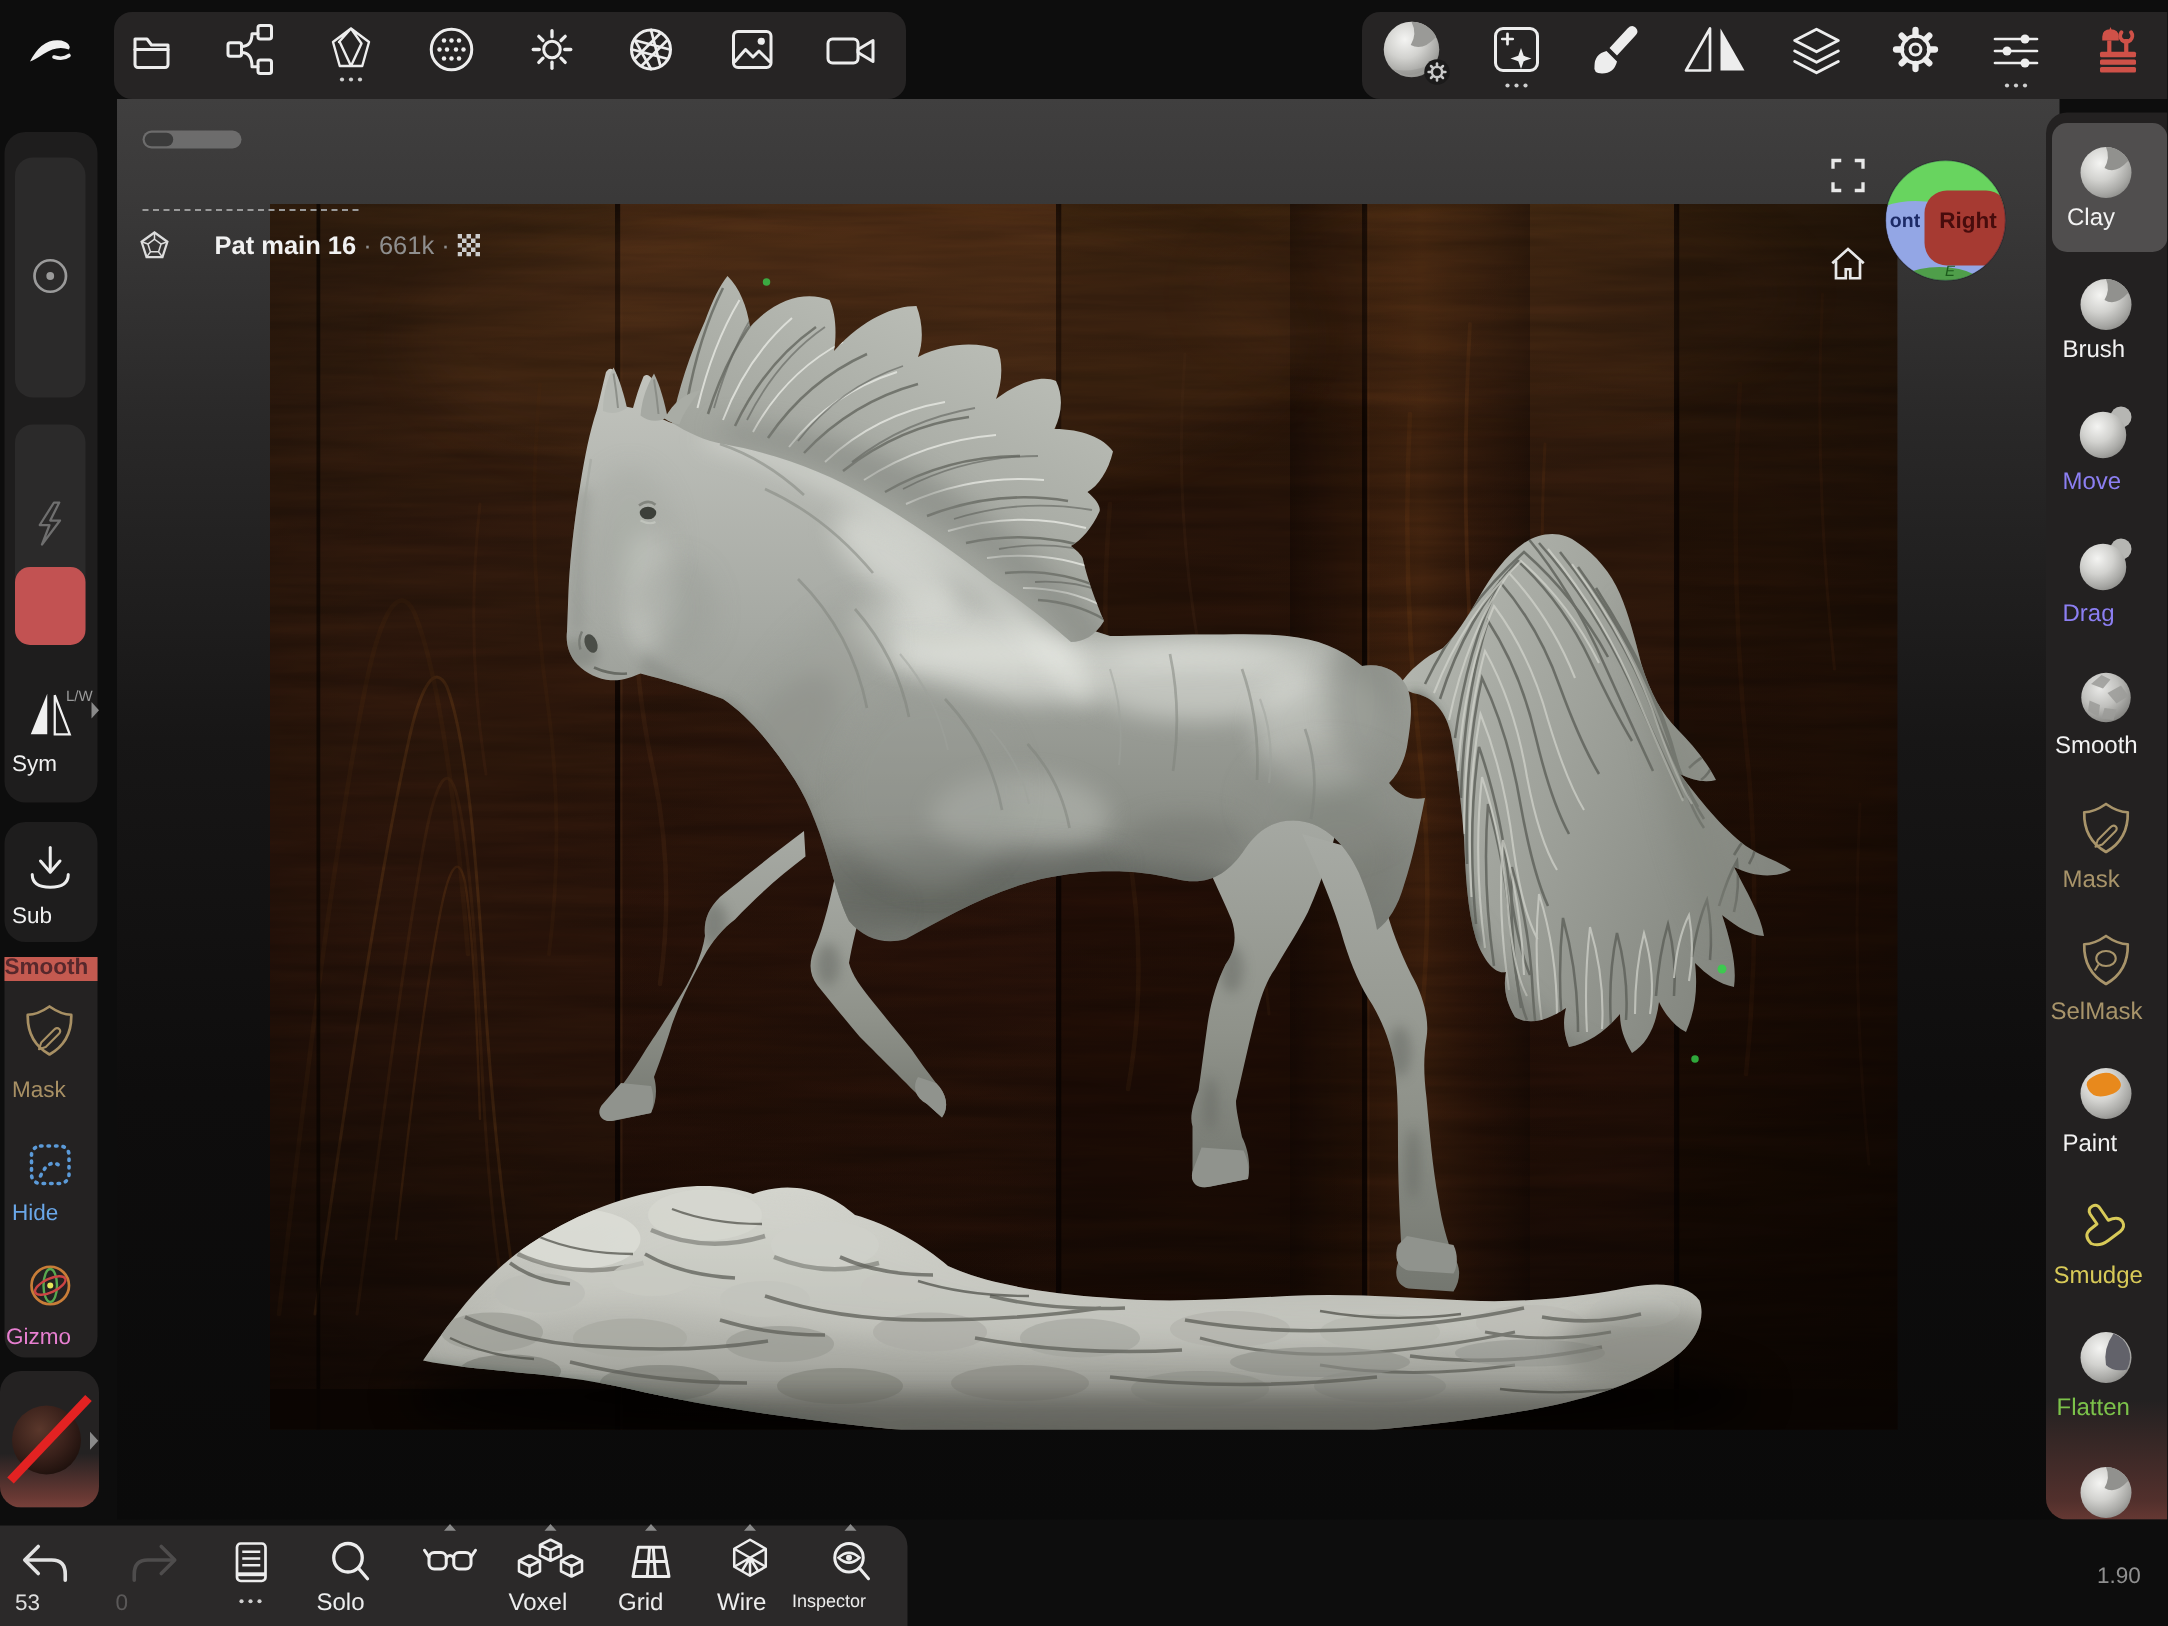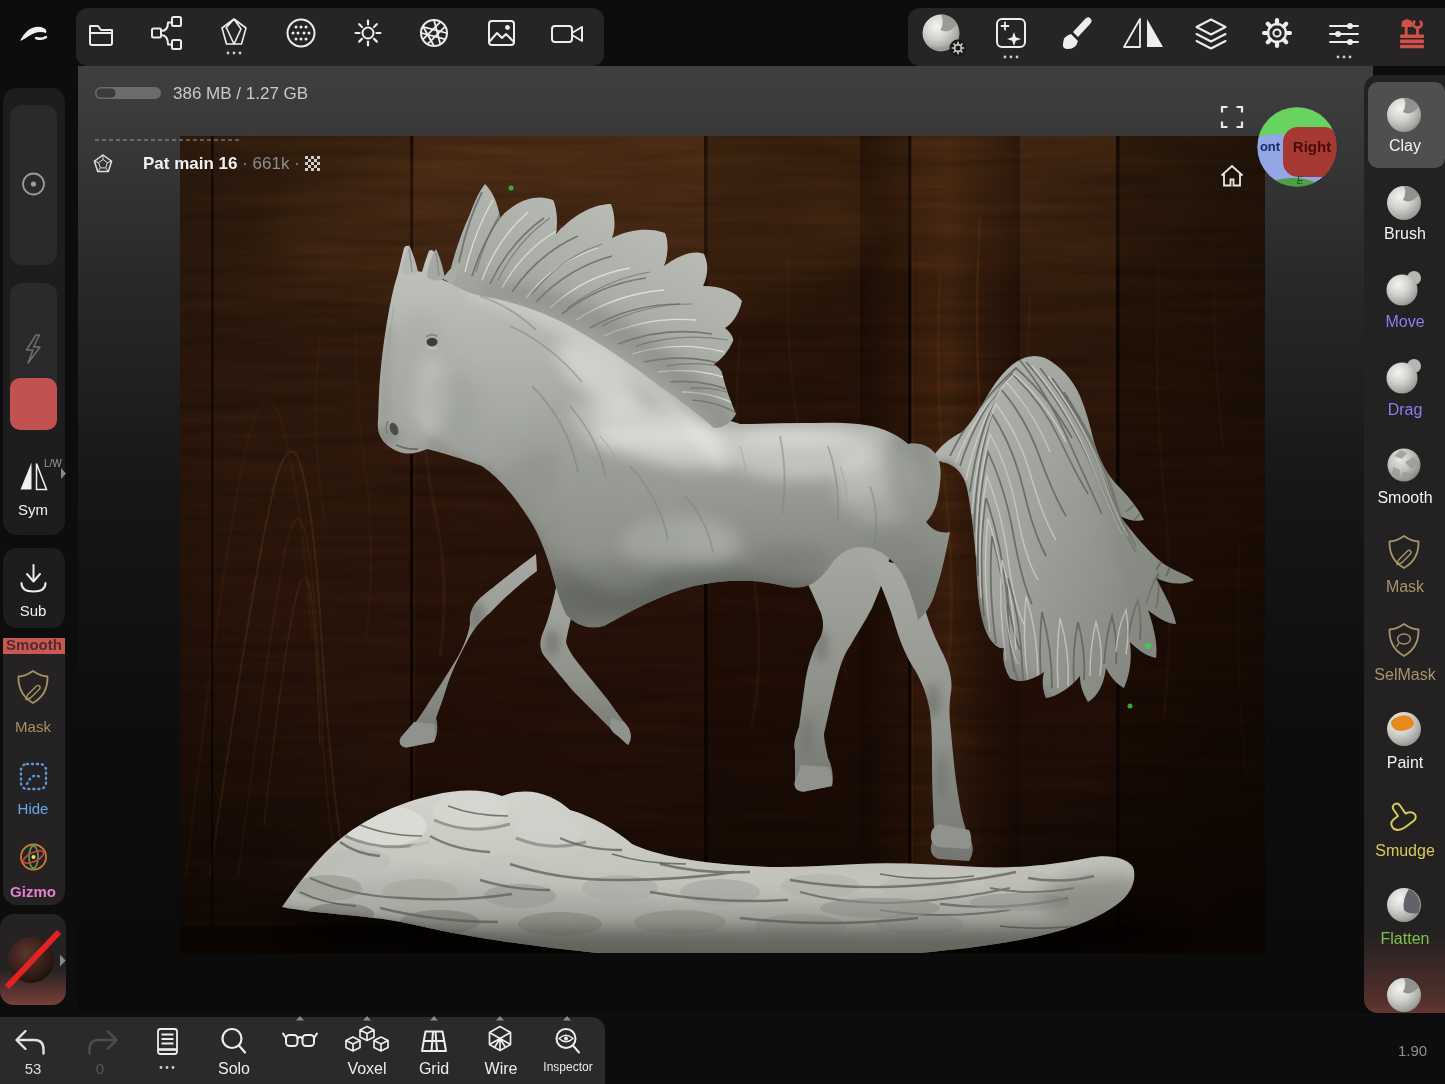--- a/index.html
+++ b/index.html
@@ -3,21 +3,21 @@
 <meta charset="utf-8">
 <style>
   html,body{margin:0;padding:0;background:#0d0d0d;width:1445px;height:1084px;overflow:hidden;}
   *{box-sizing:border-box;font-family:"Liberation Sans",sans-serif;}
   .abs{position:absolute;}
   #stage{position:relative;width:1445px;height:1084px;background:#0d0d0d;}
   #viewport{left:78px;top:66px;width:1295px;height:947px;
     background:linear-gradient(180deg,#403f3f 0%,#3a3939 7%,#2a2929 22%,#171616 45%,#0e0d0d 70%,#0a0a0a 100%);}
   .panel{background:#262424;border-radius:12px;}
   svg{display:block;}
-  .lbl{font-size:15px;text-align:center;}
+  .lbl{font-size:15px;text-align:left;}
 </style>
 </head>
 <body>
 <div id="stage">
 
   <div class="abs" id="viewport"></div>
 
   <div class="abs" style="left:180px;top:136px;width:1085px;height:817px;">
     <svg width="1085" height="817" viewBox="0 0 1085 817" id="art">
       <defs>
@@ -745,21 +745,20 @@
     </g>
     <g fill="#8a8a8a">
       <path d="M296 1020.5 l4 -4.5 4 4.5 z"></path>
         <path d="M363 1020.5 l4 -4.5 4 4.5 z"></path>
         <path d="M430 1020.5 l4 -4.5 4 4.5 z"></path>
         <path d="M496 1020.5 l4 -4.5 4 4.5 z"></path>
         <path d="M563 1020.5 l4 -4.5 4 4.5 z"></path>
     </g>
   </svg>
 
-  <div class="abs" style="left:173px;top:84px;width:320px;color:#c9c9c9;font-size:17px;">386 MB / 1.27 GB</div>
   <div class="abs" style="left:115px;top:154px;color:#f1f1f1;font-size:17px;font-weight:bold;white-space:nowrap;margin-left:28px;">Pat main 16 <span style="font-weight:normal;color:#8f8f8f">· 661k ·</span> <svg width="15" height="15" style="display:inline-block;vertical-align:-2px" viewBox="0 0 15 15">
         <g fill="#cccccc">
           <rect x="0" y="0" width="3" height="3"></rect>
           <rect x="6" y="0" width="3" height="3"></rect>
           <rect x="12" y="0" width="3" height="3"></rect>
           <rect x="3" y="3" width="3" height="3"></rect>
           <rect x="9" y="3" width="3" height="3"></rect>
           <rect x="0" y="6" width="3" height="3"></rect>
           <rect x="6" y="6" width="3" height="3"></rect>
           <rect x="12" y="6" width="3" height="3"></rect>
@@ -768,21 +767,21 @@
           <rect x="0" y="12" width="3" height="3"></rect>
           <rect x="6" y="12" width="3" height="3"></rect>
           <rect x="12" y="12" width="3" height="3"></rect>
         </g>
       </svg></div>
   <div class="abs lbl" style="left:8px;top:501px;width:50px;color:#f0f0f0;">Sym</div>
   <div class="abs lbl" style="left:8px;top:602px;width:50px;color:#f0f0f0;">Sub</div>
   <div class="abs lbl" style="left:3px;top:638px;width:62px;height:16px;background:#c45a50;color:#57282c;font-size:15px;font-weight:bold;line-height:13px;overflow:hidden;">Smooth</div>
   <div class="abs lbl" style="left:8px;top:718px;width:50px;color:#a89064;">Mask</div>
   <div class="abs lbl" style="left:8px;top:800px;width:50px;color:#6aa7e8;">Hide</div>
-  <div class="abs lbl" style="left:4px;top:883px;width:58px;color:#e77fd0;font-weight:bold;">Gizmo</div>
+  <div class="abs lbl" style="left:4px;top:883px;width:58px;color:#e77fd0;">Gizmo</div>
   <div class="abs lbl" style="left:1378px;top:137px;width:54px;color:#f2f2f2;font-size:16px;">Clay</div>
   <div class="abs lbl" style="left:1375px;top:225px;width:60px;color:#f2f2f2;font-size:16px;">Brush</div>
   <div class="abs lbl" style="left:1375px;top:313px;width:60px;color:#8c7ff2;font-size:16px;">Move</div>
   <div class="abs lbl" style="left:1375px;top:401px;width:60px;color:#8c7ff2;font-size:16px;">Drag</div>
   <div class="abs lbl" style="left:1370px;top:489px;width:70px;color:#f2f2f2;font-size:16px;">Smooth</div>
   <div class="abs lbl" style="left:1375px;top:578px;width:60px;color:#a8946a;font-size:16px;">Mask</div>
   <div class="abs lbl" style="left:1367px;top:666px;width:76px;color:#a8946a;font-size:16px;">SelMask</div>
   <div class="abs lbl" style="left:1375px;top:754px;width:60px;color:#f2f2f2;font-size:16px;">Paint</div>
   <div class="abs lbl" style="left:1369px;top:842px;width:72px;color:#d8ca58;font-size:16px;">Smudge</div>
   <div class="abs lbl" style="left:1371px;top:930px;width:68px;color:#7cc24a;font-size:16px;">Flatten</div>

